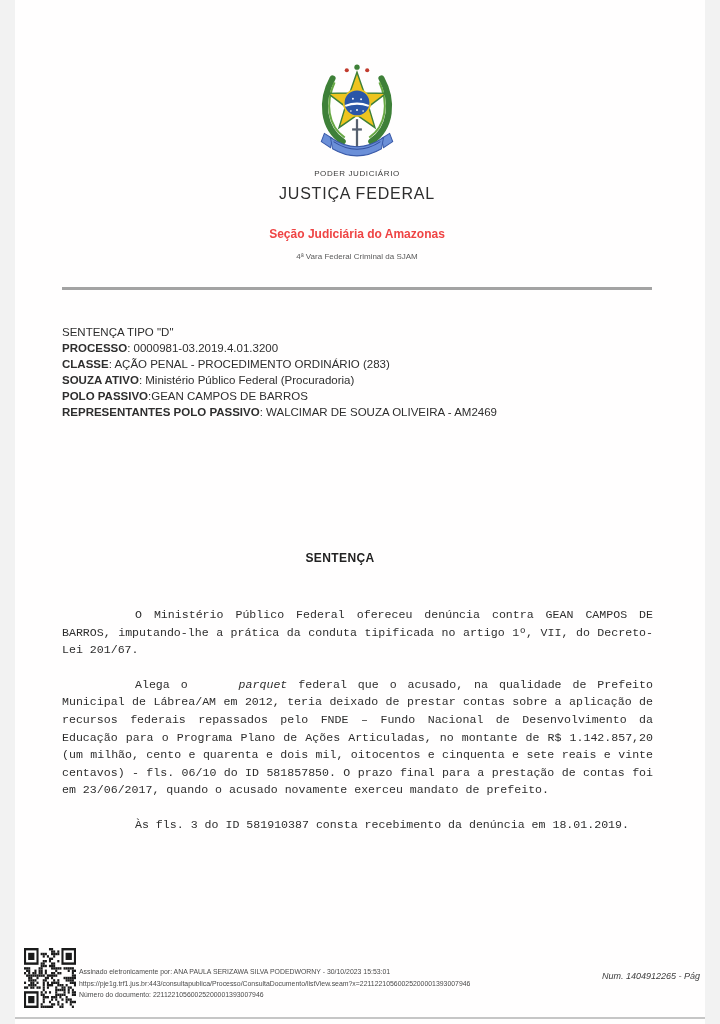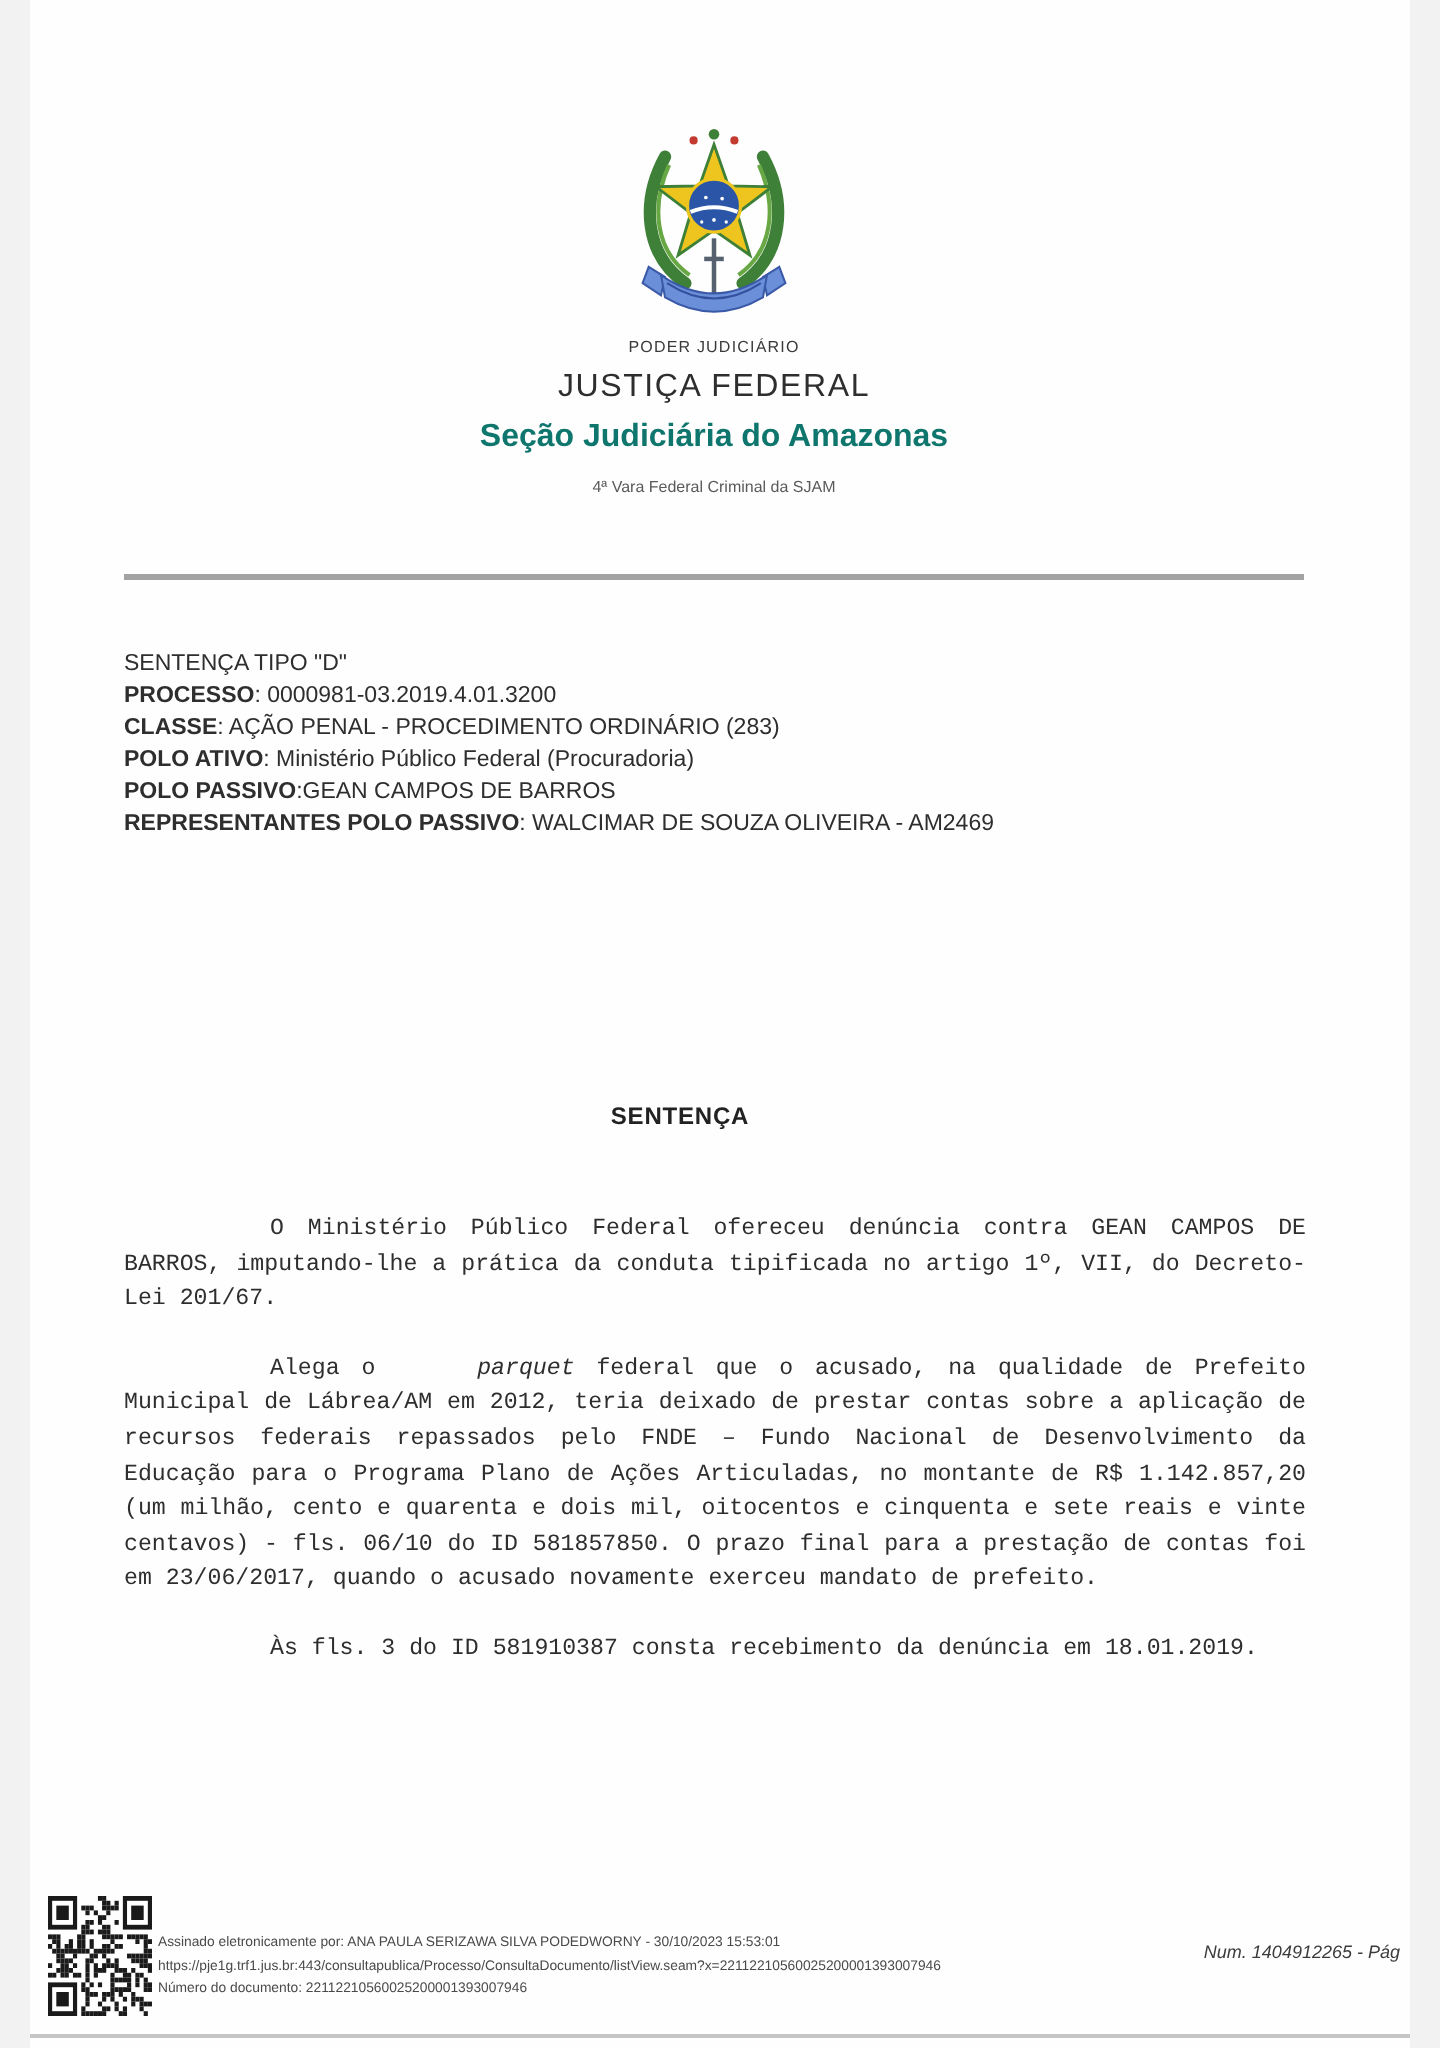--- a/index.html
+++ b/index.html
@@ -7,21 +7,21 @@
   .page {
     position:relative; width:690px; height:1024px; background:#fffefe;
     font-family:"Liberation Sans", sans-serif; color:#2e2e2e; overflow:hidden;
     margin:0 auto;
   }
   
   .header { position:absolute; top:60px; left:47px; width:590px; text-align:center; }
   .crest { display:block; margin:0 auto; width:86px; height:102px; }
   .org1 { margin-top:7px;  font-size:8px;   letter-spacing:.6px; color:#3a3a3a; }
   .org2 { margin-top:7px;  font-size:16px; letter-spacing:.8px; color:#2e2e2e; }
-  .org3 { margin-top:7px;  font-size:16px;  font-weight:bold; color:#0f766e; }
+  .org3 { margin-top:24px;  font-size:12px;  font-weight:bold; color:#ef4444; }
   .org4 { margin-top:11px; font-size:8px;   color:#5a5a5a; }
   .hdr-divider { position:absolute; top:287px; left:47px; width:590px; height:2.5px; background:#a3a3a3; }
   
   .case-info { position:absolute; top:324px; left:47px; width:590px; font-size:11.5px; line-height:16px; }
   .case-info .b { font-weight:bold; }
   
   .doc-title { position:absolute; top:551px; left:30px; width:590px; text-align:center;
                font-size:12px; font-weight:bold; letter-spacing:.4px; color:#222; }
   
   .doc-body { position:absolute; top:606px; left:47px; width:591px; text-align:justify;
@@ -76,21 +76,21 @@
     <div class="org4">4ª Vara Federal Criminal da SJAM</div>
   </div>
 
   <div class="hdr-divider"></div>
 
   <div class="case-info">
     <div>SENTENÇA TIPO "D"</div>
     <div id="case-fields">
         <div><span class="b">PROCESSO</span><span>: 0000981-03.2019.4.01.3200</span></div>
         <div><span class="b">CLASSE</span><span>: AÇÃO PENAL - PROCEDIMENTO ORDINÁRIO (283)</span></div>
-        <div><span class="b">POLO ATIVO</span><span>: Ministério Público Federal (Procuradoria)</span></div>
+        <div><span class="b">SOUZA ATIVO</span><span>: Ministério Público Federal (Procuradoria)</span></div>
         <div><span class="b">POLO PASSIVO</span><span>:GEAN CAMPOS DE BARROS</span></div>
         <div><span class="b">REPRESENTANTES POLO PASSIVO</span><span>: WALCIMAR DE SOUZA OLIVEIRA - AM2469</span></div>
       </div>
   </div>
 
   <div class="doc-title">SENTENÇA</div>
 
   <div class="doc-body" id="doc-body">
       <p><span>O Ministério Público Federal ofereceu denúncia contra GEAN CAMPOS DE BARROS, imputando-lhe a prática da conduta tipificada no artigo 1º, VII, do Decreto-Lei 201/67.</span></p>
       <p><span>Alega o </span><span class="it">parquet</span><span> federal que o acusado, na qualidade de Prefeito Municipal de Lábrea/AM em 2012, teria deixado de prestar contas sobre a aplicação de recursos federais repassados pelo FNDE – Fundo Nacional de Desenvolvimento da Educação para o Programa Plano de Ações Articuladas, no montante de R$ 1.142.857,20 (um milhão, cento e quarenta e dois mil, oitocentos e cinquenta e sete reais e vinte centavos) - fls. 06/10 do ID 581857850. O prazo final para a prestação de contas foi em 23/06/2017, quando o acusado novamente exerceu mandato de prefeito.</span></p>

